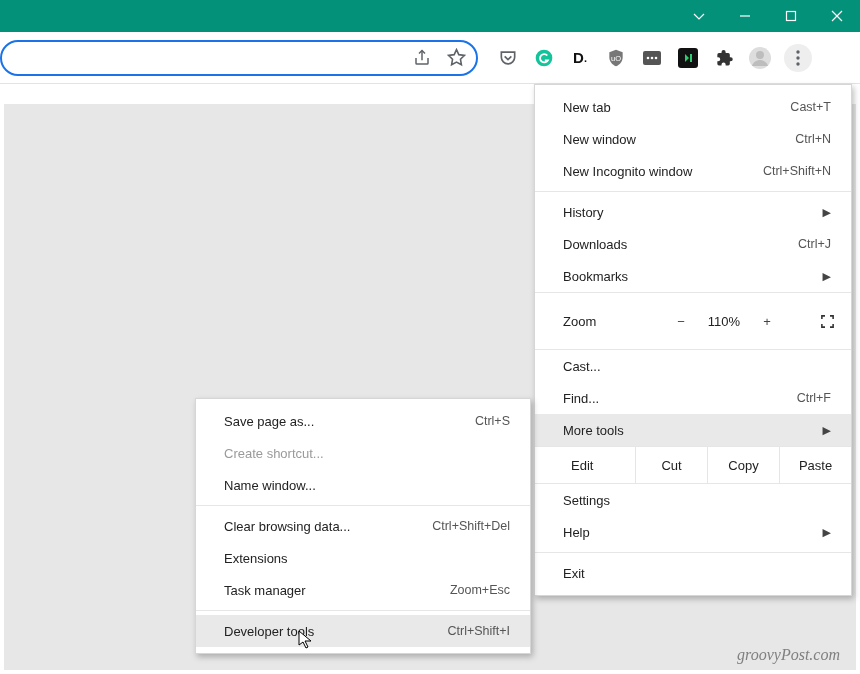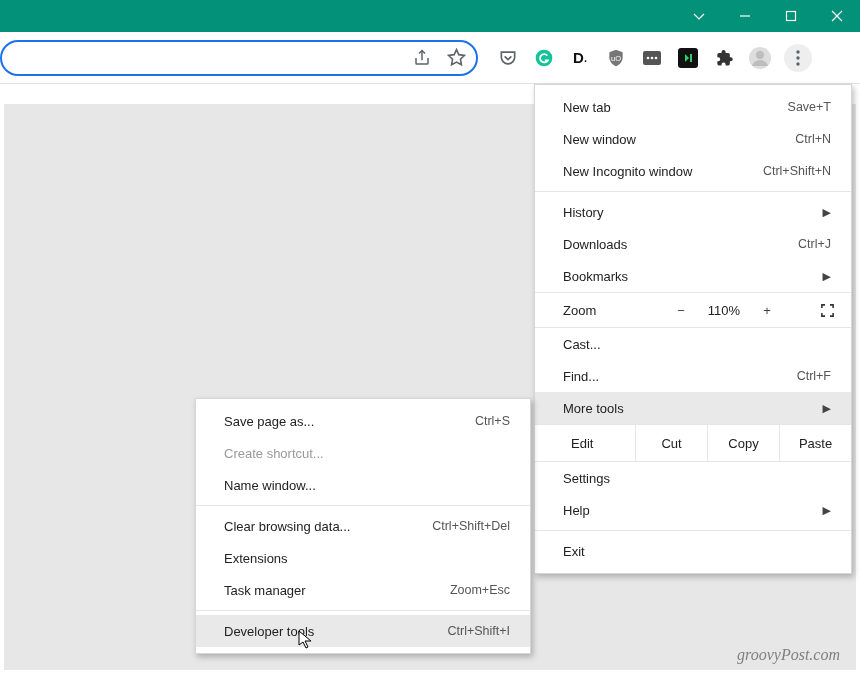--- a/index.html
+++ b/index.html
@@ -18,21 +18,21 @@
 
 .content-bg { position:absolute; left:4px; right:4px; top:104px; bottom:4px; background:#e7e7e7; }
 
 .menu { position: absolute; background: #fff; border: 1px solid #d6d6d6; box-shadow: 2px 3px 6px rgba(0,0,0,.25); font-size: 13px; color: #222; }
 .menu .row { height: 32px; display:flex; align-items:center; padding: 0 20px 0 28px; justify-content: space-between; white-space: nowrap; }
 .menu .row.hover { background:#e9e9e9; }
 .menu .row.disabled { color:#9a9a9a; }
 .menu .sc { color:#555; font-size: 12.5px; }
 .menu hr { border:none; border-top:1px solid #e6e6e6; margin: 4px 0; }
 .menu .sub-arrow { margin-left: 10px; color:#444; font-size:11px; }
-.menu .zoomrow { height: 36px; display:flex; align-items:center; padding: 0 10px 0 28px; border-top:1px solid #e6e6e6; border-bottom:1px solid #e6e6e6; }
+.menu .zoomrow { height: 58px; display:flex; align-items:center; padding: 0 10px 0 28px; border-top:1px solid #e6e6e6; border-bottom:1px solid #e6e6e6; }
 .menu .zoomrow .zlabel { width: 100px; }
 .menu .zoomrow .zbtn { width: 36px; text-align:center; color:#444; }
 .menu .zoomrow .zval { width: 50px; text-align:center; }
 .menu .zoomrow .full { margin-left:auto; width:28px; display:flex; justify-content:center; }
 .menu .editrow { height: 38px; display:flex; align-items:center;  border-top:1px solid #e6e6e6; border-bottom:1px solid #e6e6e6;}
 .menu .editrow .elabel { width: 100px; padding-left:36px; }
 .menu .editrow .ebtn { flex:1; text-align:center; border-left:1px solid #e6e6e6; height:100%; display:flex; align-items:center; justify-content:center; }
 
 #main-menu { top: 84px; right: 8px; width: 318px; padding: 6px 0; }
 #sub-menu { top: 398px; left: 195px; width: 336px; padding: 6px 0; }
@@ -139,21 +139,21 @@
         </svg>
       </span>
   </div>
 </div>
 
 <div class="content-bg"></div>
 
 <div id="main-menu" class="menu">
   <div class="row">
       <span>New tab</span>
-      <span class="sc">Save+T</span>
+      <span class="sc">Cast+T</span>
     </div>
   <div class="row">
       <span>New window</span>
       <span class="sc">Ctrl+N</span>
     </div>
   <div class="row">
       <span>New Incognito window</span>
       <span class="sc">Ctrl+Shift+N</span>
     </div>
   <hr>

